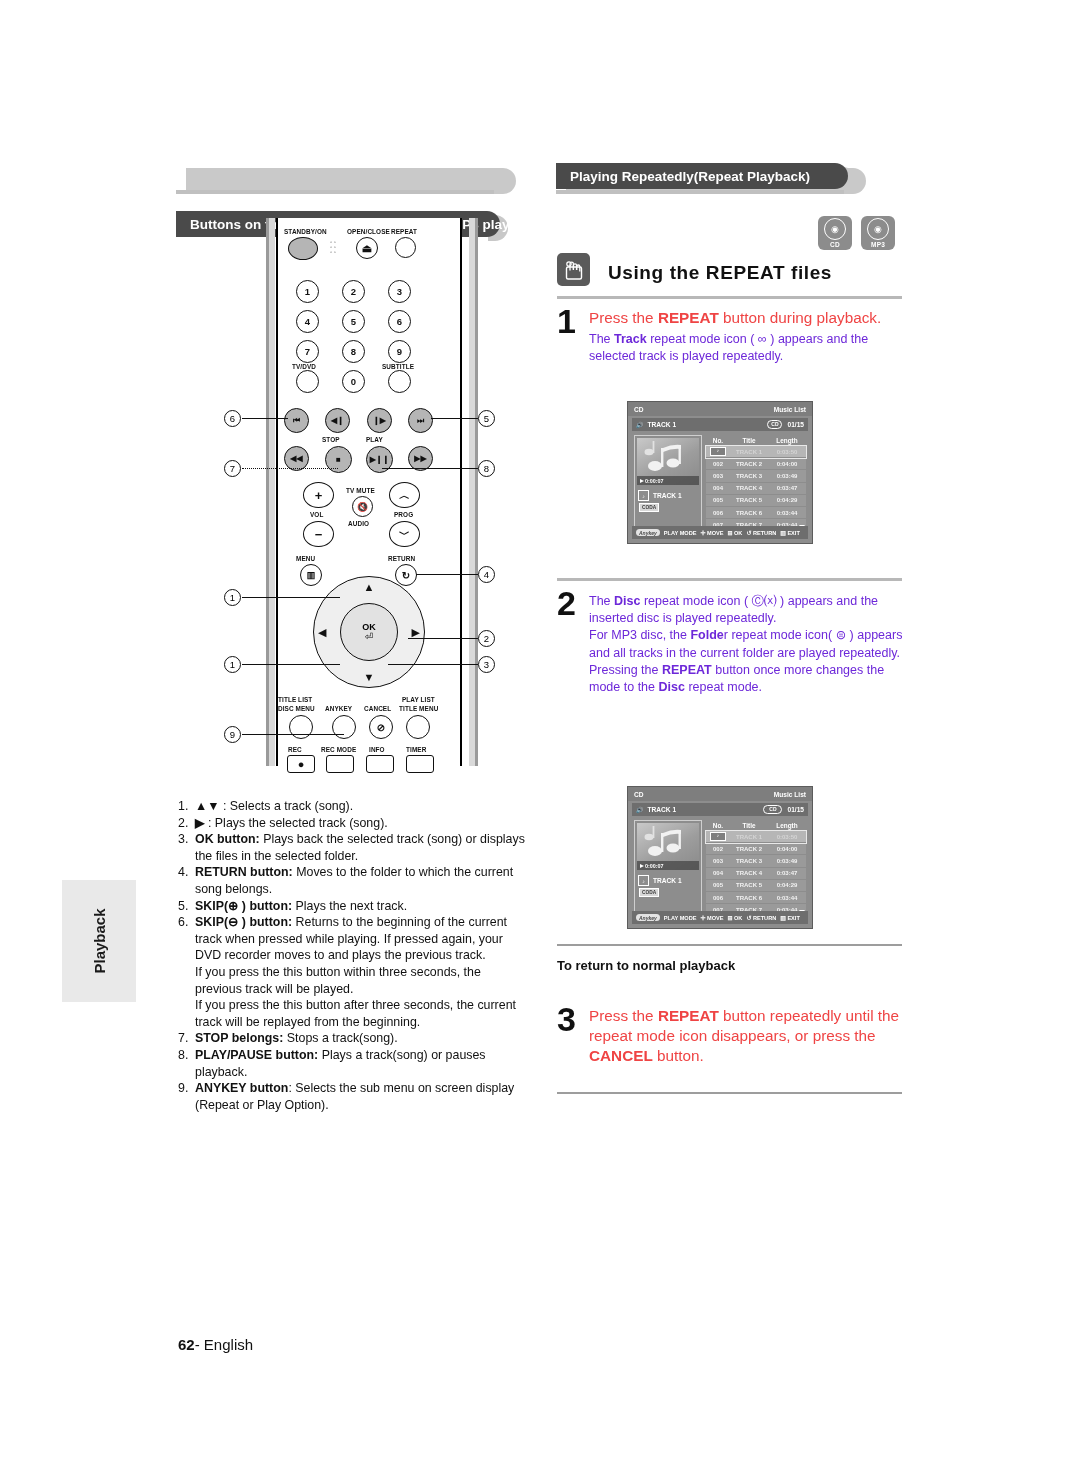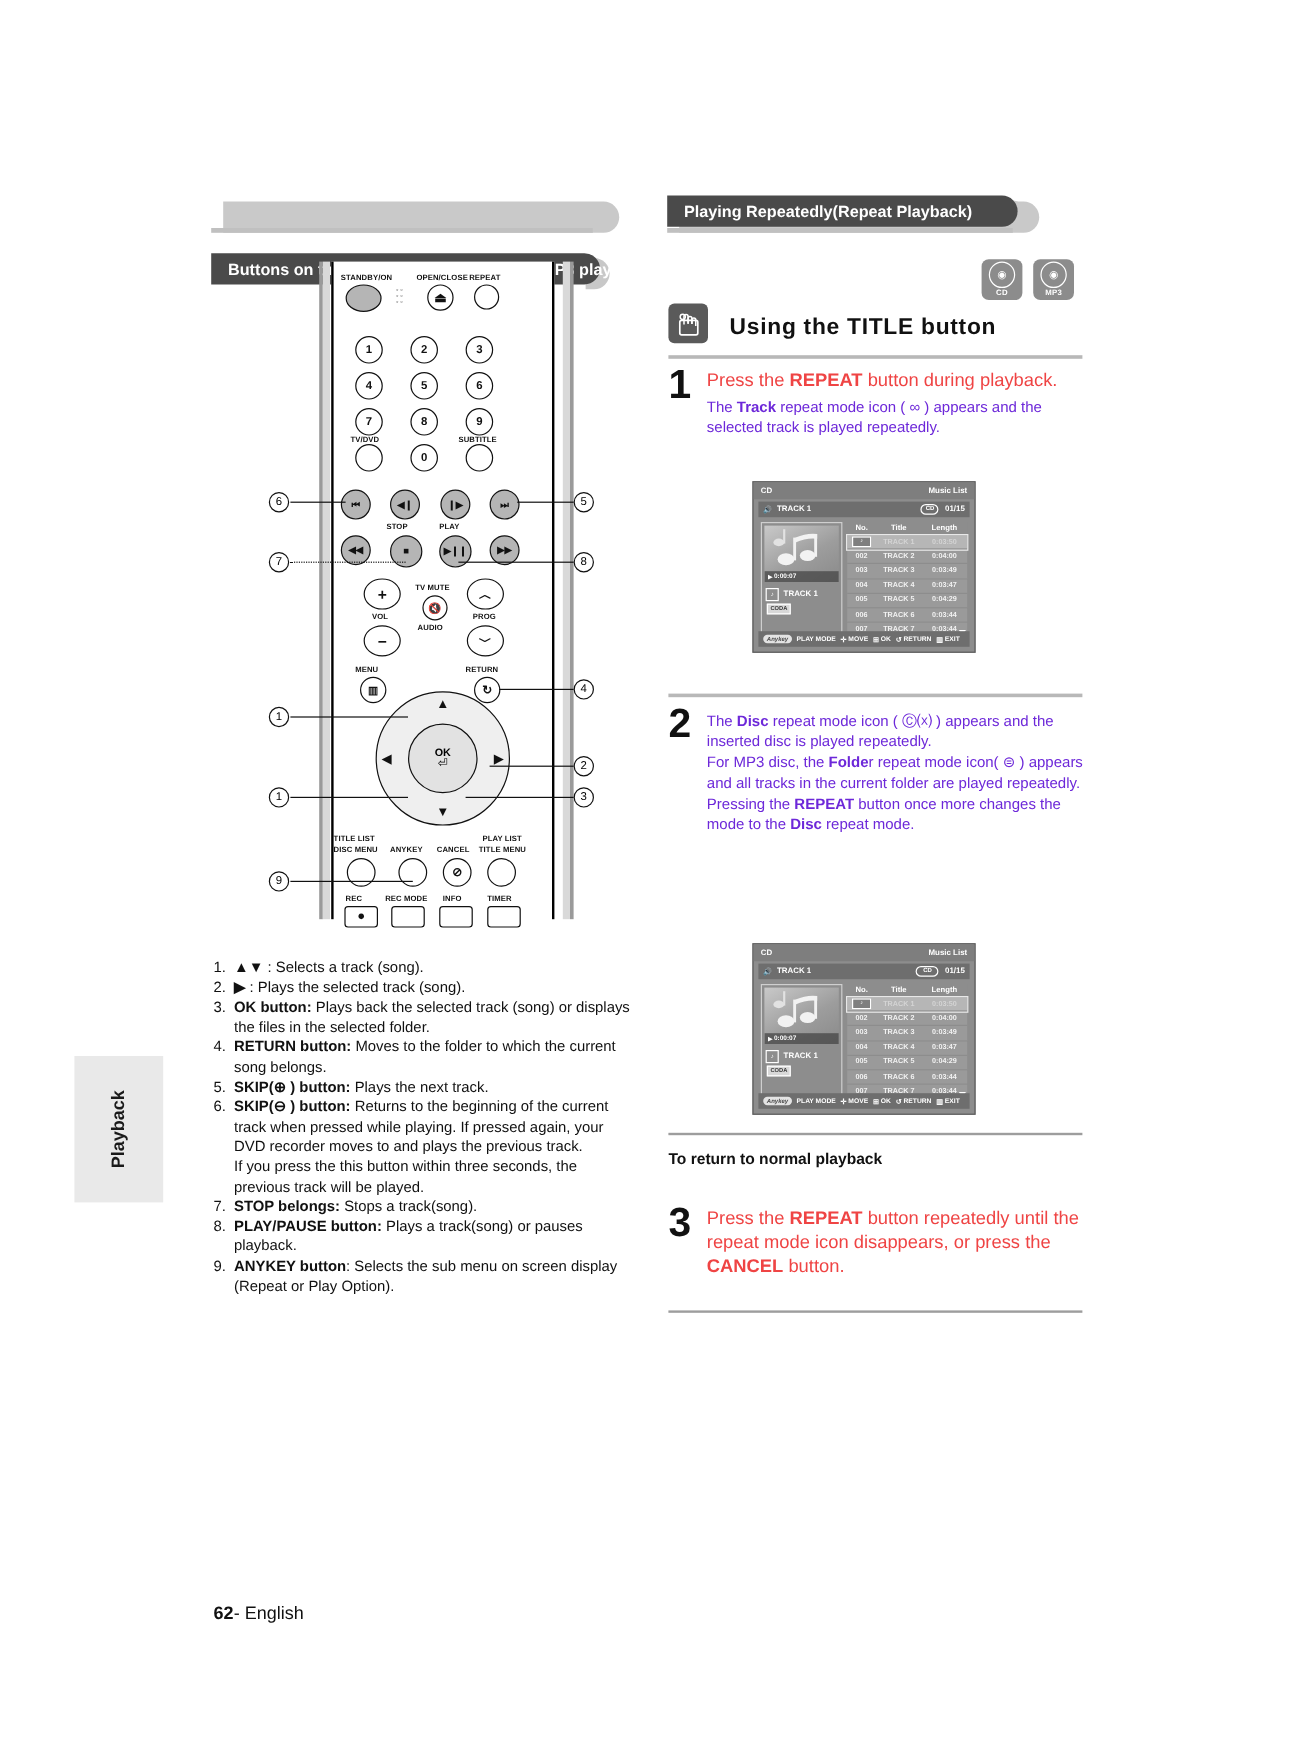--- a/index.html
+++ b/index.html
@@ -477,20 +477,21 @@
       </div>
       <div class="row">
         <div class="num">5.</div>
         <div class="txt"><b>SKIP(⊕ ) button:</b> Plays the next track.</div>
       </div>
       <div class="row">
         <div class="num">6.</div>
         <div class="txt"><b>SKIP(⊖ ) button:</b> Returns to the beginning of the current track when pressed while playing. If pressed again, your DVD recorder moves to and plays the previous track.</div>
       </div>
       <div class="cont">If you press the this button within three seconds, the previous track will be played.</div>
+      <div class="cont">If you press the this button after three seconds, the current track will be replayed from the beginning.</div>
       <div class="row">
         <div class="num">7.</div>
         <div class="txt"><b>STOP belongs:</b> Stops a track(song).</div>
       </div>
       <div class="row">
         <div class="num">8.</div>
         <div class="txt"><b>PLAY/PAUSE button:</b> Plays a track(song) or pauses playback.</div>
       </div>
       <div class="row">
         <div class="num">9.</div>
@@ -509,21 +510,21 @@
 
   <div class="hand-icon">
     <svg width="20" height="22" viewBox="0 0 20 22" aria-hidden="true">
       <rect x="2.5" y="8" width="15" height="12" rx="1.5" fill="none" stroke="#ffffff" stroke-width="1.4"></rect>
       <path d="M6 11.5 V4.8 a1.7 1.7 0 0 1 3.4 0 V11" fill="none" stroke="#ffffff" stroke-width="1.3"></path>
       <path d="M9.4 10.4 V6.4 a1.6 1.6 0 0 1 3.2 0 V11" fill="none" stroke="#ffffff" stroke-width="1.3"></path>
       <path d="M12.6 11 V7.6 a1.6 1.6 0 0 1 3.2 0 V12.6" fill="none" stroke="#ffffff" stroke-width="1.3"></path>
       <circle cx="5" cy="5" r="2.2" fill="none" stroke="#ffffff" stroke-width="1.2"></circle>
     </svg>
   </div>
-  <div class="using-title">Using the TITLE button</div>
+  <div class="using-title">Using the REPEAT files</div>
   <div class="rule" style="left:557px;top:296px;width:345px;"></div>
 
   <div class="step" style="left:557px;top:308px;width:350px;">
     <div class="snum">1</div>
     <div class="shead" id="step1-head">Press the <b>REPEAT</b> button during playback.</div>
     <div class="sbody" id="step1-body">The <b>Track</b> repeat mode icon ( ∞ ) appears and the selected track is played repeatedly.</div>
   </div>
 
   <div class="osd" style="left:627px;top:401px;">
     <div class="osd-top">

